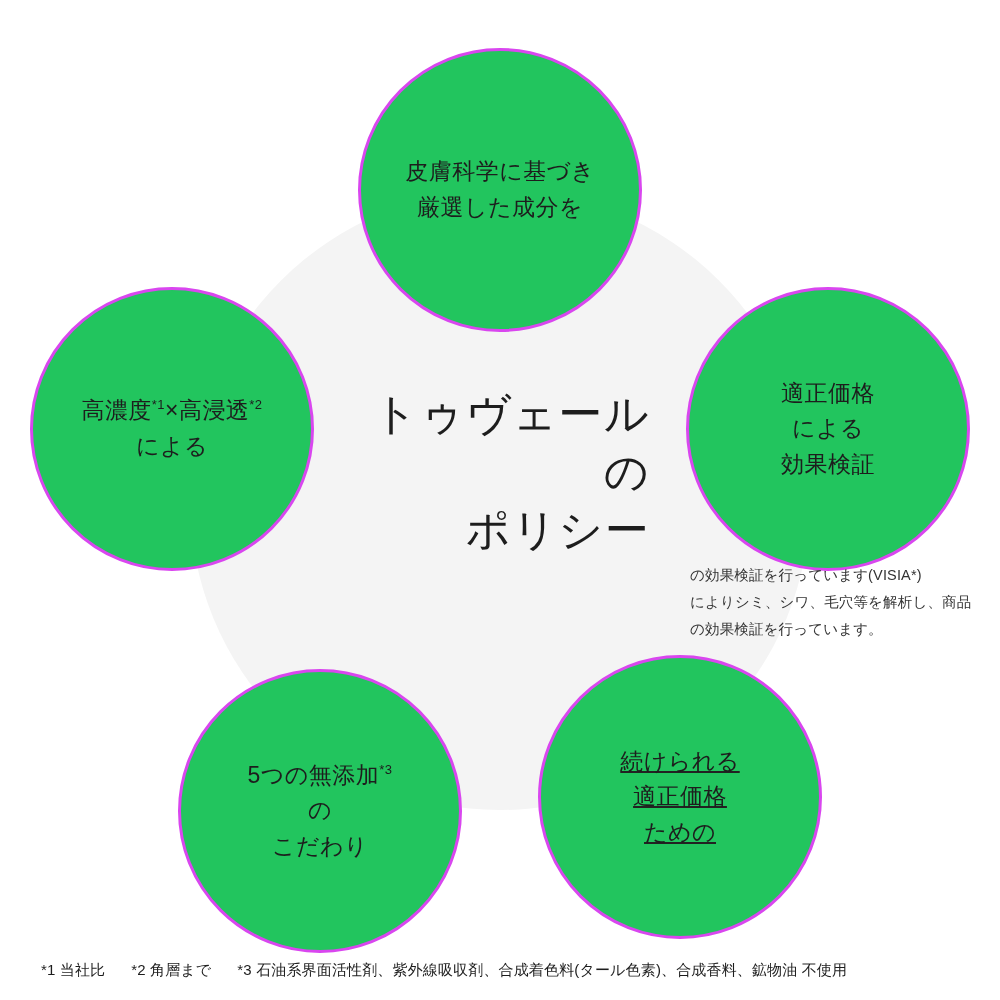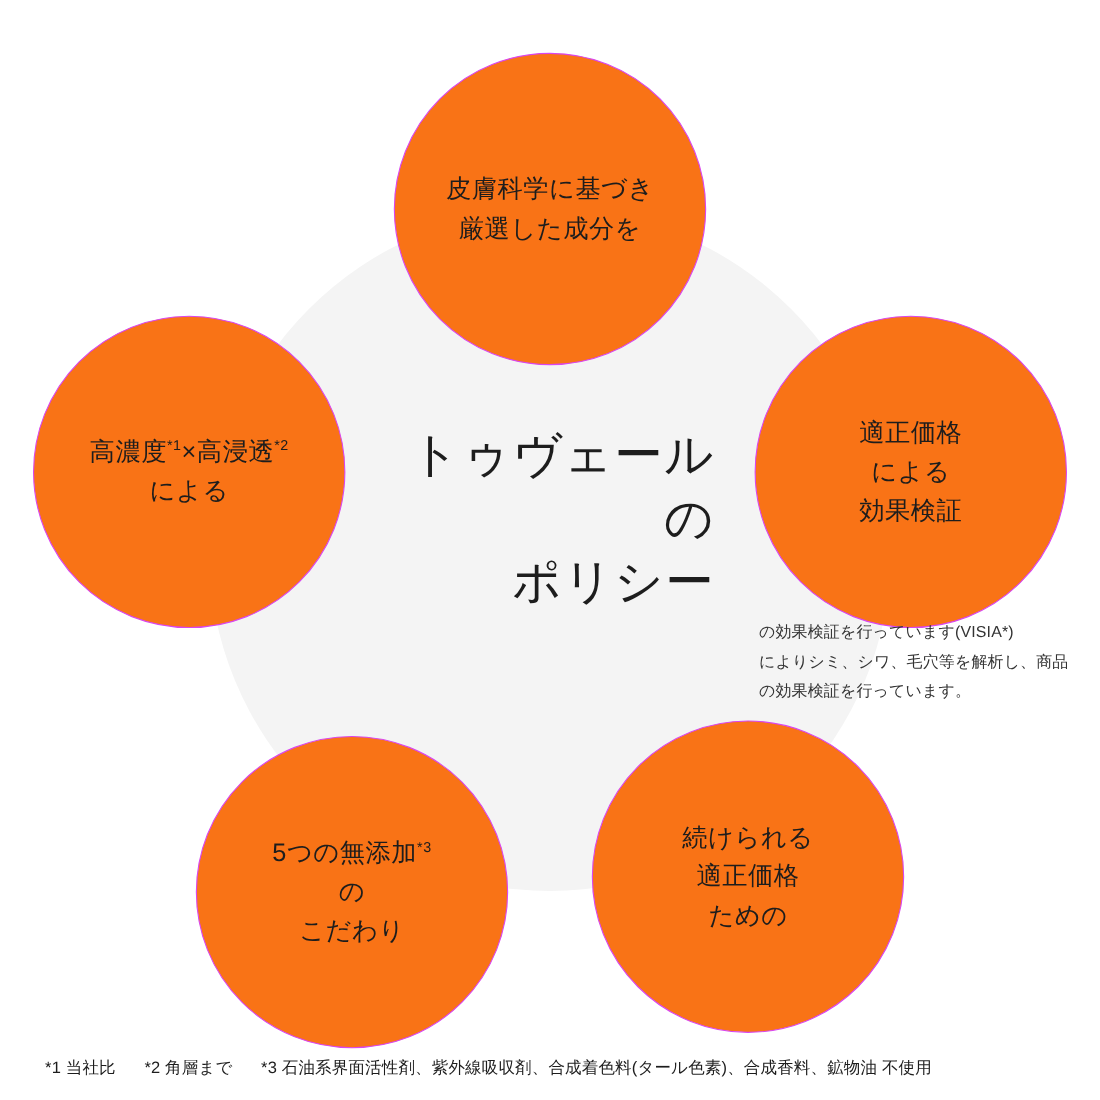--- a/index.html
+++ b/index.html
@@ -25,23 +25,23 @@
     left: 190px;
     top: 190px;
     width: 620px;
     height: 620px;
     border-radius: 50%;
     background: #f4f4f4;
   }
   
   .bubble {
     position: absolute;
-    border: 1px solid #d946ef;
+    border: 3px solid #d946ef;
     border-radius: 50%;
-    background: #f97316;
+    background: #22c55e;
     display: flex;
     align-items: center;
     justify-content: center;
     box-sizing: border-box;
   }
   .bubble .lines {
     text-align: center;
     line-height: 1.55;
     font-size: 23px;
     letter-spacing: 0.02em;
@@ -63,21 +63,21 @@
   #bubble-left {
     left: 30px; top: 287px; width: 284px; height: 284px;
   }
   #bubble-right {
     left: 686px; top: 287px; width: 284px; height: 284px;
   }
   #bubble-bottom-left {
     left: 178px; top: 669px; width: 284px; height: 284px;
   }
   #bubble-bottom-right {
-    left: 538px; top: 655px; width: 284px; height: 284px;
+    left: 538px; top: 655px; width: 284px; height: 284px; text-decoration: underline;
   }
   
   #center-title {
     position: absolute;
     left: 350px;
     top: 385px;
     width: 300px;
     text-align: right;
     line-height: 1.32;
     font-size: 44px;

